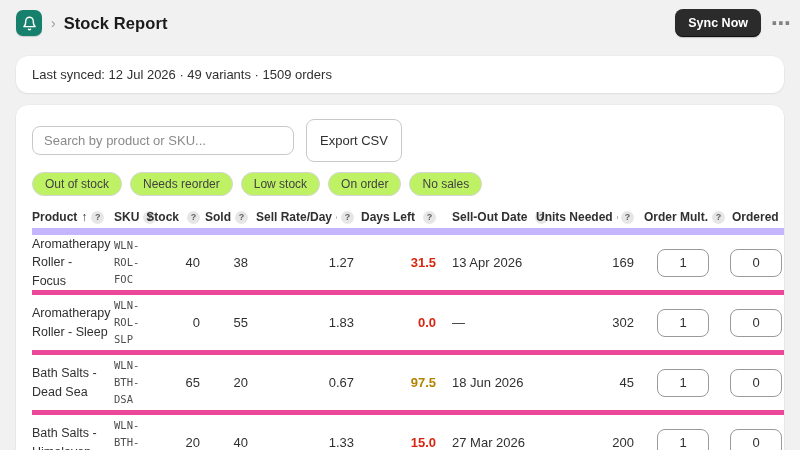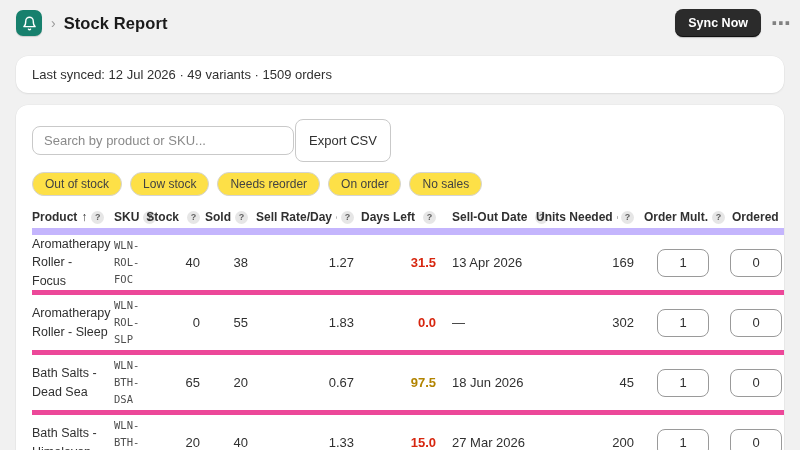--- a/index.html
+++ b/index.html
@@ -23,34 +23,34 @@
     background:var(--button-dark,#2b2b2b); color:#fff; border:none; cursor:pointer;
     font-family:inherit; font-size:12.5px; font-weight:700; padding:7px 13px;
     border-radius:8px; box-shadow:inset 0 -1px 0 rgba(0,0,0,.6), 0 1px 1px rgba(0,0,0,.2);
   }
   .overflow-menu { color:#818181; font-size:20px; font-weight:700; letter-spacing:1px; line-height:1; cursor:pointer; padding-right:0; }
   
   .card { background:#fff; border-radius:12px; box-shadow:0 1px 2px rgba(0,0,0,.07), 0 0 0 .5px rgba(0,0,0,.04); }
   .summary-card { margin:10px 16px 0 16px; padding:11px 16px; font-size:13px; color:#303030; }
   .main-card { margin:12px 16px 0 16px; padding:14px 0 0 16px; height:420px; }
   
-  .toolbar { display:flex; align-items:center; gap:1px; padding-right:16px; }
+  .toolbar { display:flex; align-items:center; gap:12px; padding-right:16px; }
   .search-input {
     width:262px; height:29px; border:1px solid #c9c9c9; border-radius:8px;
     padding:0 11px; font-family:inherit; font-size:13px; color:#303030; outline:none;
   }
   .search-input::placeholder { color:#8a8a8a; }
   .export-btn {
     height:43px; padding:0 13px; background:#fff; border:1px solid #c9c9c9; border-radius:8px;
     font-family:inherit; font-size:13px; font-weight:500; color:#303030; cursor:pointer;
   }
   
   .chips { display:flex; gap:8px; margin-top:10px; padding-right:16px; }
   .chip {
-    border:1px solid #d4d4d4; background:#fde047; border-radius:999px;
+    border:1px solid #d4d4d4; background:#bef264; border-radius:999px;
     font-size:12px; color:#424242; padding:4px 12px; cursor:pointer; white-space:nowrap;
   }
   
   .table-clip { overflow:hidden; margin-top:10px; }
   .thead, .trow {
     display:grid;
     grid-template-columns:82px 48px 46px 48px 106px 82px 92px 106px 82px 110px;
     align-items:center;
   }
   .thead { border-bottom:7px solid #c4b5fd; min-height:29px; }
@@ -113,23 +113,23 @@
 
   <div class="toolbar">
     <input class="search-input" type="text" value="" placeholder="Search by product or SKU..." style="">
     <button class="export-btn">Export CSV</button>
   </div>
 
   <div class="chips">
 
       <button class="chip">Out of stock</button>
 
+      <button class="chip">Needs reorder</button>
+
       <button class="chip">Low stock</button>
-
-      <button class="chip">Needs reorder</button>
 
       <button class="chip">On order</button>
 
       <button class="chip">No sales</button>
     </div>
 
   <div class="table-clip">
 
     <div class="thead">
 

